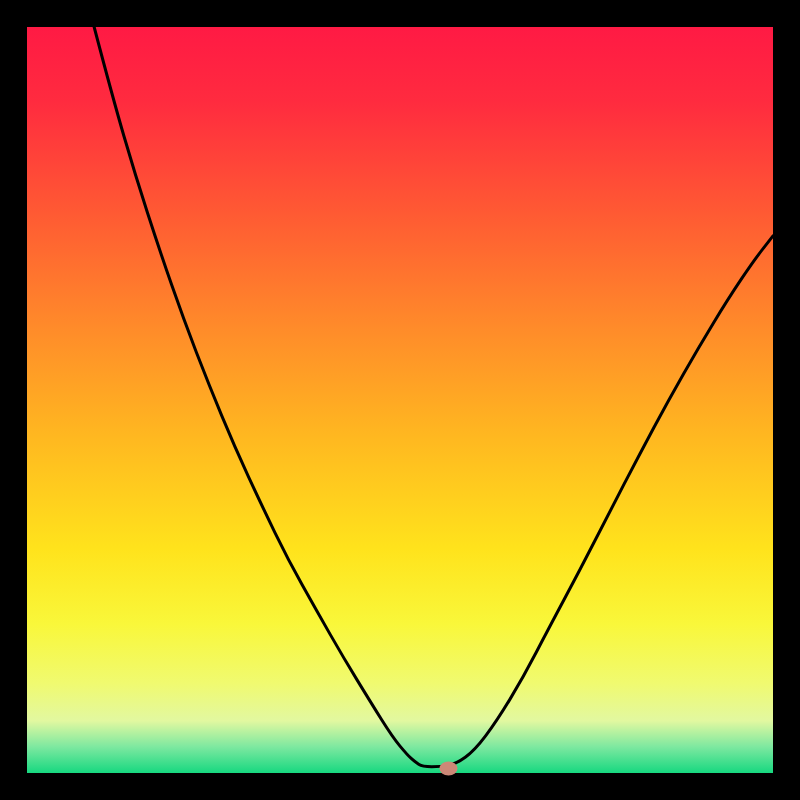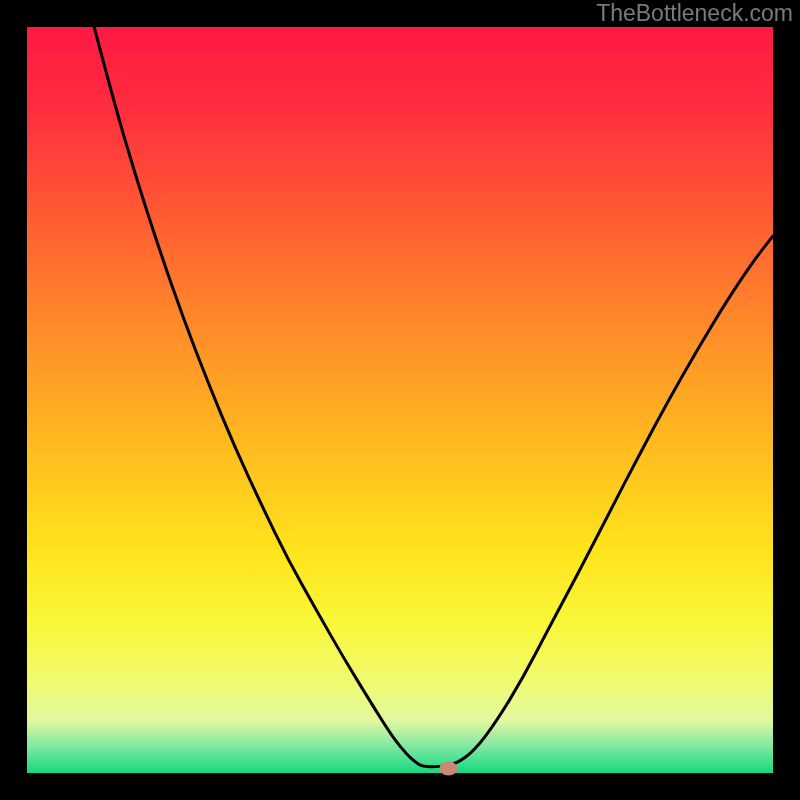--- a/index.html
+++ b/index.html
@@ -22,21 +22,20 @@
     font-family: Arial, sans-serif;
     z-index: 10;
   }
   svg {
     display: block;
   }
 </style>
 </head>
 <body>
 <div class="chart-container">
-  <div class="watermark">TheBottleneck.com</div>
   <svg id="chart-svg" width="800" height="800">
       <defs>
         <linearGradient id="bg-grad" x1="0" y1="0" x2="0" y2="1">
           <stop offset="0%" stop-color="#ff1a44"></stop>
           <stop offset="10%" stop-color="#ff2b3f"></stop>
           <stop offset="25%" stop-color="#ff5a33"></stop>
           <stop offset="40%" stop-color="#ff8a2a"></stop>
           <stop offset="55.00000000000001%" stop-color="#ffb820"></stop>
           <stop offset="70%" stop-color="#ffe31c"></stop>
           <stop offset="80%" stop-color="#f9f73a"></stop>

